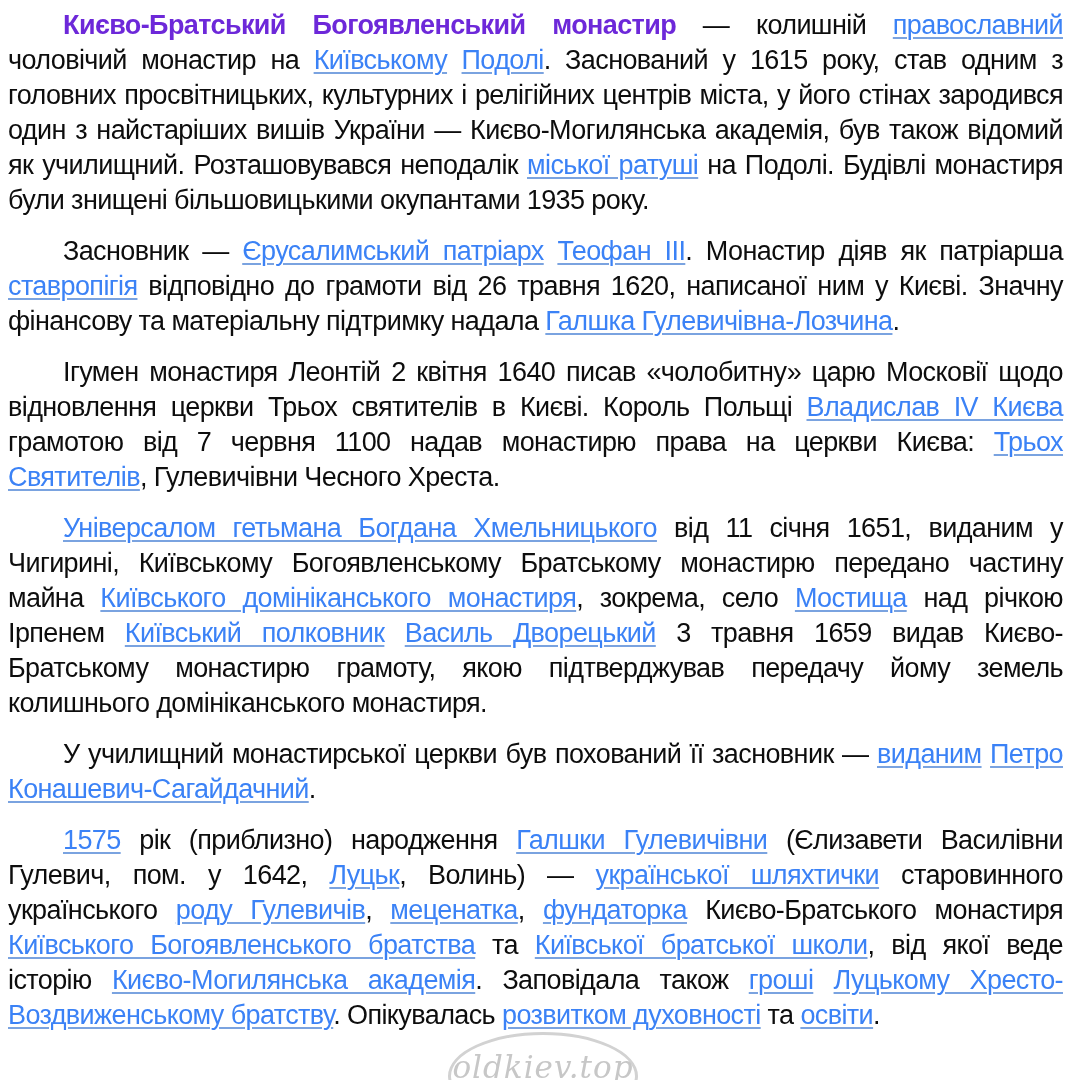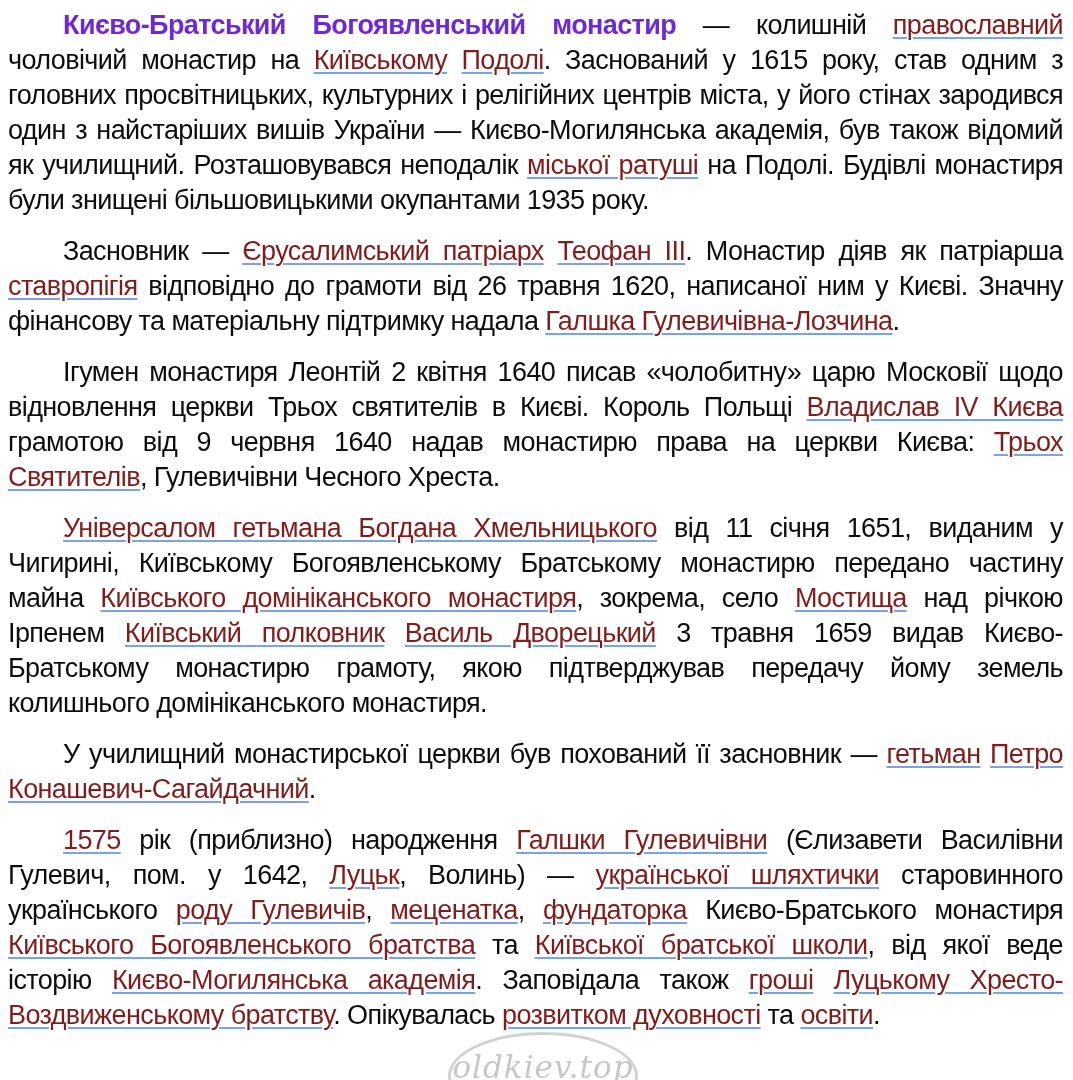--- a/index.html
+++ b/index.html
@@ -24,21 +24,21 @@
   }
   .article p {
     margin: 0 0 16px 0;
     text-indent: 55px;
   }
   .article b {
     font-weight: bold;
     color: #6d28d9;
   }
   .article a.lnk {
-    color: #7f1d1d;
+    color: #3b82f6;
     text-decoration-color: #7aa3e0;
     text-decoration-thickness: 2px;
     text-underline-offset: 3px;
     cursor: pointer;
   }
   .watermark {
     position: absolute;
     left: 448px;
     top: 1032px;
     width: 190px;
@@ -59,21 +59,21 @@
     margin-top: 14px;
     letter-spacing: 1px;
   }
 </style>
 </head>
 <body>
 
 <div class="article">
     <p><b>Києво-Братський Богоявленський монастир</b><span> — колишній </span><a class="lnk" href="#">православний</a><span> чоловічий монастир на </span><a class="lnk" href="#">Київському</a><span> </span><a class="lnk" href="#">Подолі</a><span>. Заснований у 1615 року, став одним з головних просвітницьких, культурних і релігійних центрів міста, у його стінах зародився один з найстаріших вишів України — Києво-Могилянська академія, був також відомий як училищний. Розташовувався неподалік </span><a class="lnk" href="#">міської ратуші</a><span> на Подолі. Будівлі монастиря були знищені більшовицькими окупантами 1935 року.</span></p>
     <p><span>Засновник — </span><a class="lnk" href="#">Єрусалимський патріарх</a><span> </span><a class="lnk" href="#">Теофан III</a><span>. Монастир діяв як патріарша </span><a class="lnk" href="#">ставропігія</a><span> відповідно до грамоти від 26 травня 1620, написаної ним у Києві. Значну фінансову та матеріальну підтримку надала </span><a class="lnk" href="#">Галшка Гулевичівна-Лозчина</a><span>.</span></p>
-    <p><span>Ігумен монастиря Леонтій 2 квітня 1640 писав «чолобитну» царю Московії щодо відновлення церкви Трьох святителів в Києві. Король Польщі </span><a class="lnk" href="#">Владислав IV Києва</a><span> грамотою від 9 червня 1640 надав монастирю права на церкви Києва: </span><a class="lnk" href="#">Трьох Святителів</a><span>, Гулевичівни Чесного Хреста.</span></p>
+    <p><span>Ігумен монастиря Леонтій 2 квітня 1640 писав «чолобитну» царю Московії щодо відновлення церкви Трьох святителів в Києві. Король Польщі </span><a class="lnk" href="#">Владислав IV Києва</a><span> грамотою від 7 червня 1100 надав монастирю права на церкви Києва: </span><a class="lnk" href="#">Трьох Святителів</a><span>, Гулевичівни Чесного Хреста.</span></p>
     <p><a class="lnk" href="#">Універсалом гетьмана Богдана Хмельницького</a><span> від 11 січня 1651, виданим у Чигирині, Київському Богоявленському Братському монастирю передано частину майна </span><a class="lnk" href="#">Київського домініканського монастиря</a><span>, зокрема, село </span><a class="lnk" href="#">Мостища</a><span> над річкою Ірпенем </span><a class="lnk" href="#">Київський полковник</a><span> </span><a class="lnk" href="#">Василь Дворецький</a><span> 3 травня 1659 видав Києво-Братському монастирю грамоту, якою підтверджував передачу йому земель колишнього домініканського монастиря.</span></p>
-    <p><span>У училищний монастирської церкви був похований її засновник — </span><a class="lnk" href="#">гетьман</a><span> </span><a class="lnk" href="#">Петро Конашевич-Сагайдачний</a><span>.</span></p>
+    <p><span>У училищний монастирської церкви був похований її засновник — </span><a class="lnk" href="#">виданим</a><span> </span><a class="lnk" href="#">Петро Конашевич-Сагайдачний</a><span>.</span></p>
     <p><a class="lnk" href="#">1575</a><span> рік (приблизно) народження </span><a class="lnk" href="#">Галшки Гулевичівни</a><span> (Єлизавети Василівни Гулевич, пом. у 1642, </span><a class="lnk" href="#">Луцьк</a><span>, Волинь) — </span><a class="lnk" href="#">української шляхтички</a><span> старовинного українського </span><a class="lnk" href="#">роду Гулевичів</a><span>, </span><a class="lnk" href="#">меценатка</a><span>, </span><a class="lnk" href="#">фундаторка</a><span> Києво-Братського монастиря </span><a class="lnk" href="#">Київського Богоявленського братства</a><span> та </span><a class="lnk" href="#">Київської братської школи</a><span>, від якої веде історію </span><a class="lnk" href="#">Києво-Могилянська академія</a><span>. Заповідала також </span><a class="lnk" href="#">гроші</a><span> </span><a class="lnk" href="#">Луцькому Хресто-Воздвиженському братству</a><span>. Опікувалась </span><a class="lnk" href="#">розвитком духовності</a><span> та </span><a class="lnk" href="#">освіти</a><span>.</span></p>
   </div>
 
 <div class="watermark">
   <span class="wm-text">oldkiev.top</span>
 </div>
 
 </body></html>

